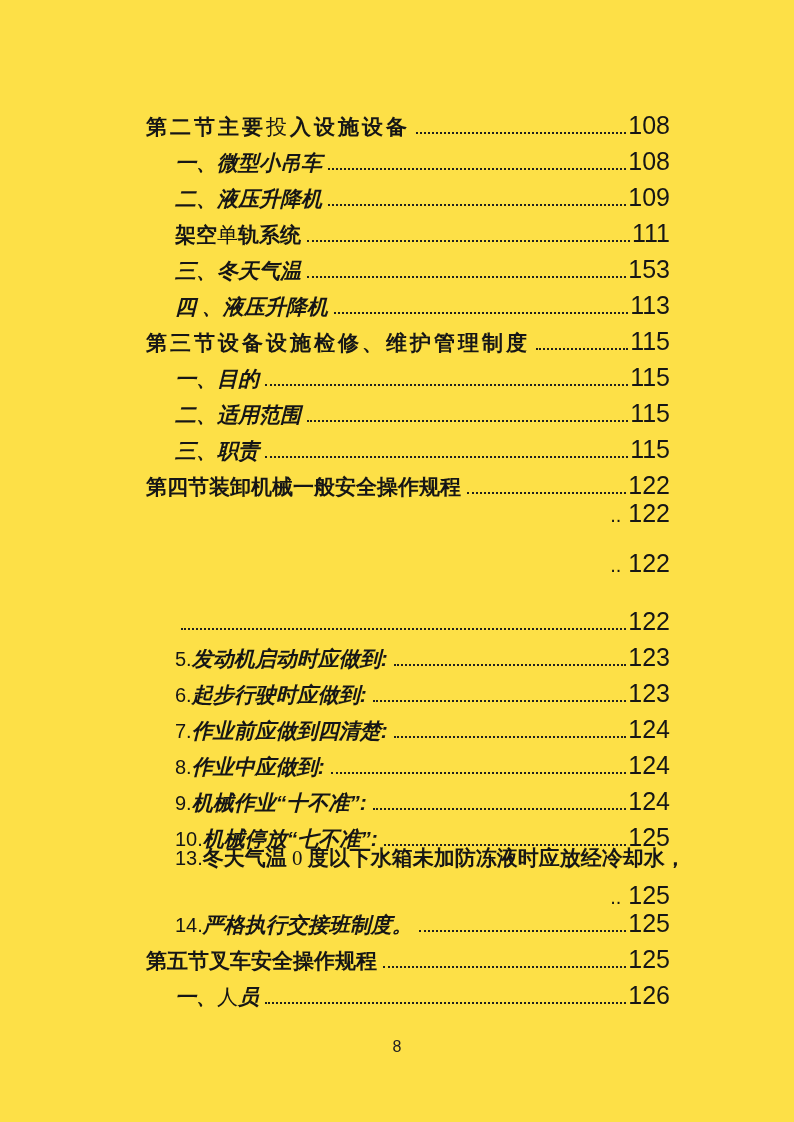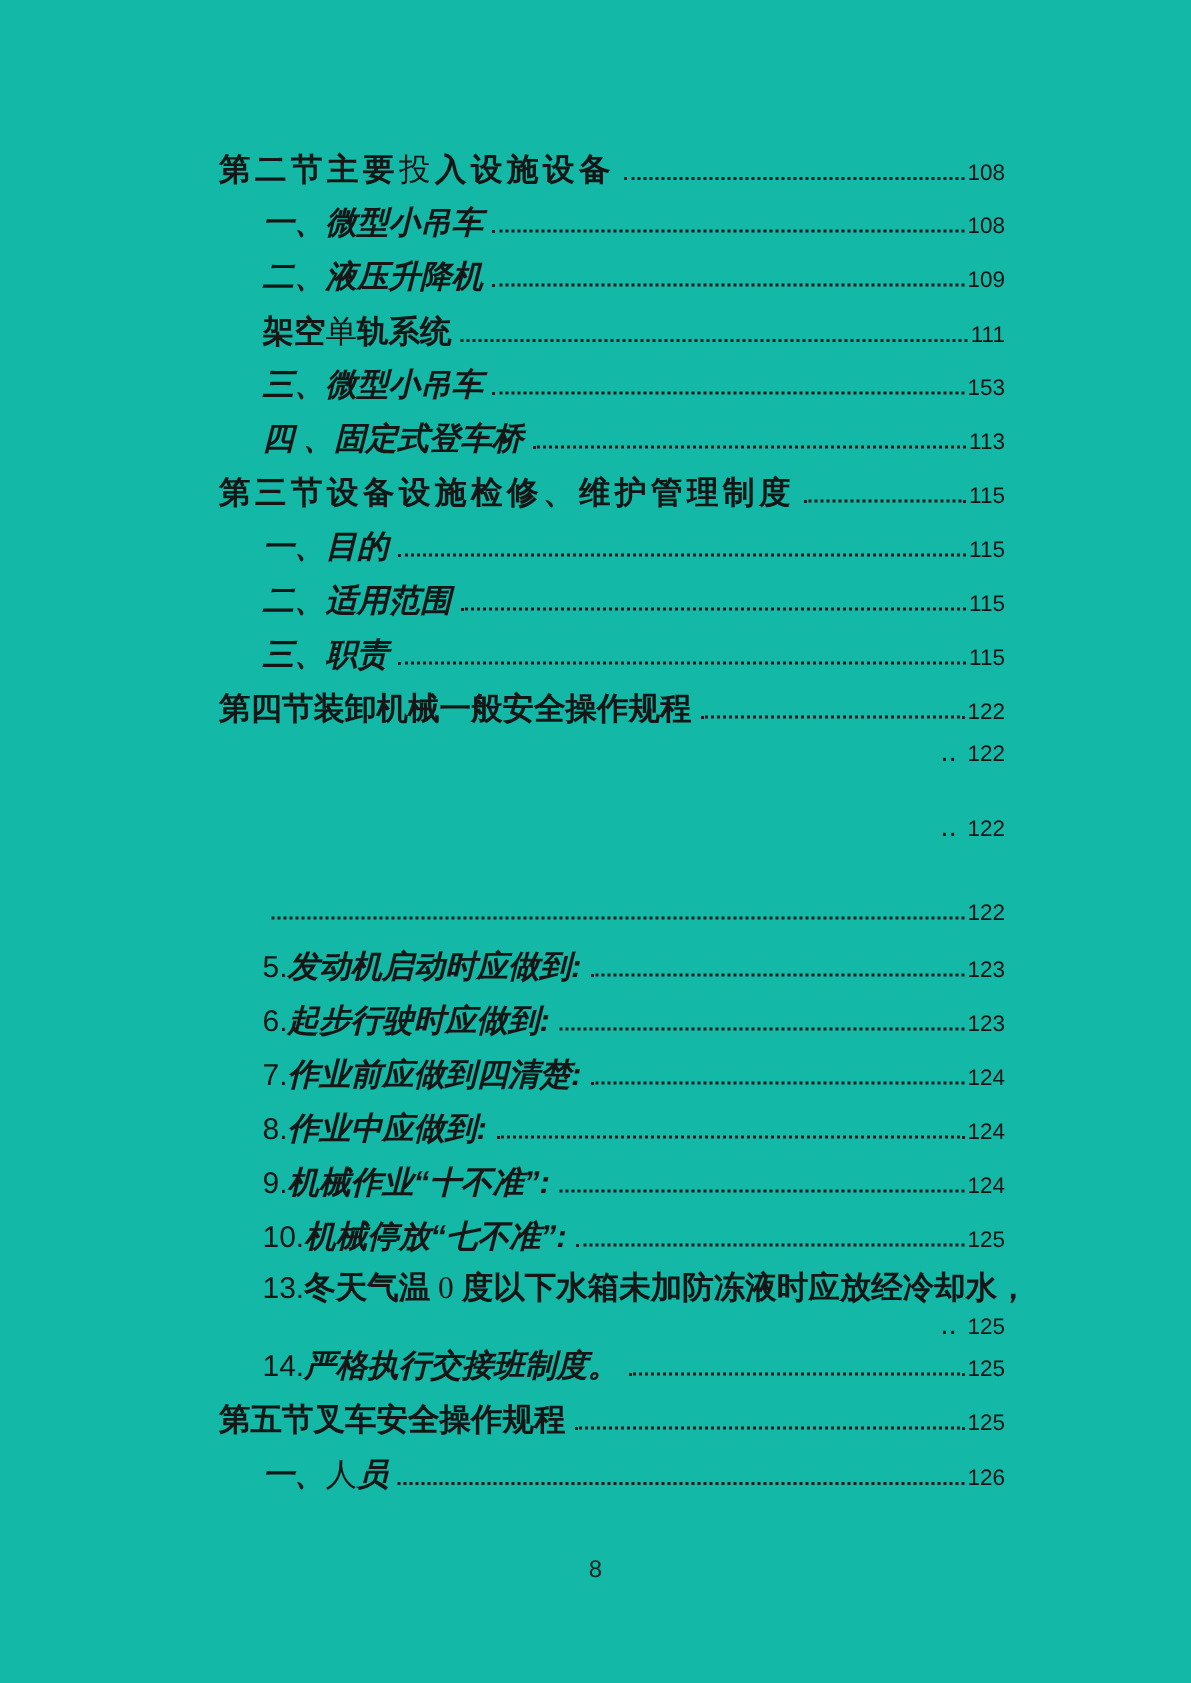--- a/index.html
+++ b/index.html
@@ -1,20 +1,20 @@
 <!DOCTYPE html>
 <html><head>
 <meta charset="utf-8">
 <title></title>
 <style>
   html,body{margin:0;padding:0;background:#ffffff;}
   .page{
     position:relative;
     width:794px;height:1122px;
-    background:#14b8a6;
+    background:#fde047;
     box-sizing:border-box;
     padding:95px 124px 0 146px;
     font-family:"Liberation Sans",sans-serif;
     color:#161616;
     overflow:hidden;
   }
   .entry{
     display:flex;
     align-items:baseline;
     height:36px;
@@ -38,22 +38,23 @@
   }
   .leader{
     flex:1 1 auto;
     min-width:12px;
     border-bottom:2px dotted #1f1f1f;
     margin:0 2px 0 6px;
   }
   .page-num{
     flex:0 0 auto;
     font-weight:400;
-    font-size:15px;
-    font-family:"Liberation Sans",sans-serif;
+    font-size:25px;
+    font-family:"Liberation Sans",sans-serif;
+    margin-top:12px;
   }
   .entry.wrap{display:block;height:50px;}
   .entry.wrap .textline{height:30px;line-height:30px;white-space:pre;}
   .entry.wrap .numline{
     height:20px;line-height:20px;
     display:flex;justify-content:flex-end;align-items:baseline;
   }
   .minidots{
     font-weight:400;font-style:normal;
     font-size:20px;margin-right:7px;
@@ -87,26 +88,26 @@
         <span class="e-title"><span class="seg">二、液压升降机</span></span>
         <span class="leader"></span>
         <span class="page-num">109</span>
       </div>
       <div class="entry sub">
         <span class="e-title"><span class="seg">架空</span><span class="seg light">单</span><span class="seg">轨系统</span></span>
         <span class="leader"></span>
         <span class="page-num">111</span>
       </div>
       <div class="entry sub italic">
-        <span class="e-title"><span class="seg">三、微型小吊车</span></span>
+        <span class="e-title"><span class="seg">三、冬天气温</span></span>
         <span class="leader"></span>
         <span class="page-num">153</span>
       </div>
       <div class="entry sub italic">
-        <span class="e-title"><span class="seg">四 、固定式登车桥</span></span>
+        <span class="e-title"><span class="seg">四 、液压升降机</span></span>
         <span class="leader"></span>
         <span class="page-num">113</span>
       </div>
       <div class="entry section spaced">
         <span class="e-title"><span class="seg">第三节设备设施检修、维护管理制度</span></span>
         <span class="leader"></span>
         <span class="page-num">115</span>
       </div>
       <div class="entry sub italic">
         <span class="e-title"><span class="seg">一、目的</span></span>

